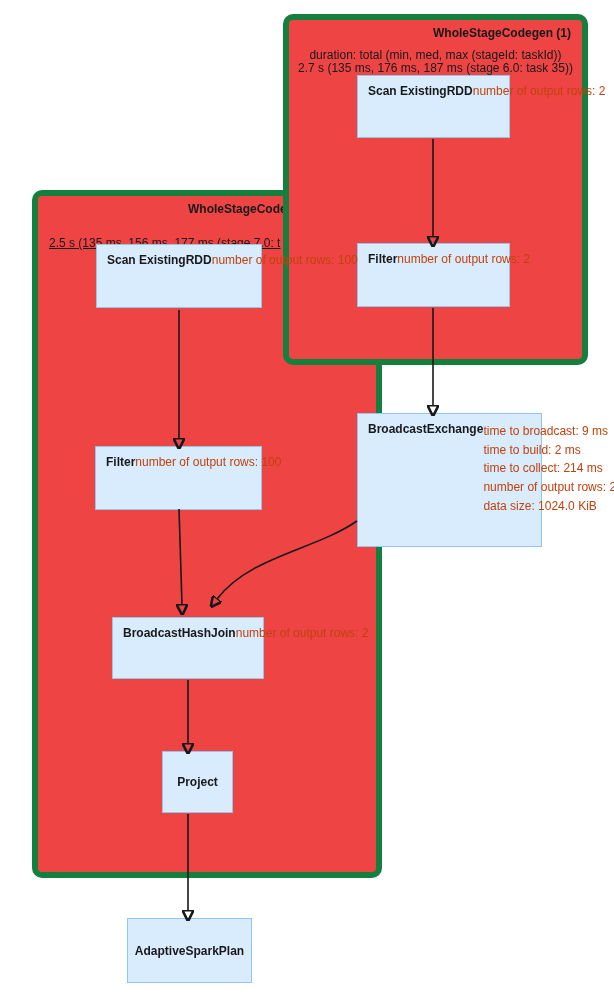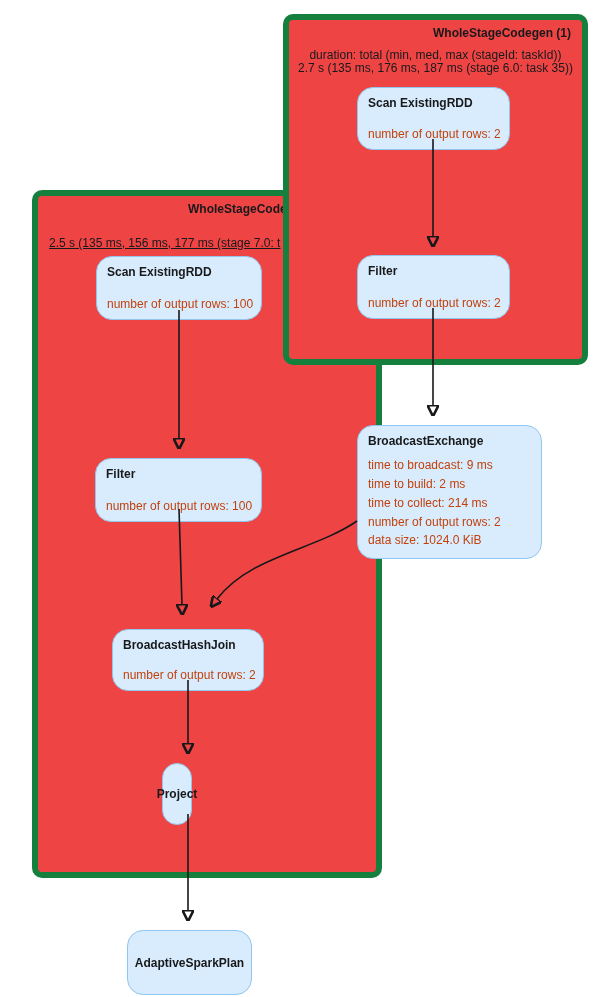--- a/index.html
+++ b/index.html
@@ -31,28 +31,27 @@
     font-size: 12px;
     line-height: 13px;
     white-space: nowrap;
     color: #18191b;
   }
   .dur-center { width: 100%; text-align: center; }
   .node {
     position: absolute;
     background: #d9ecfd;
     border: 1px solid #90c6ef;
-    border-radius: 16px;
+    border-radius: 0;
     box-sizing: border-box;
     padding: 8px 10px;
     display: flex;
-    flex-direction: column;
+    flex-direction: row;
     justify-content: space-between;
     z-index: 3;
-    margin-top: 12px;
   }
   .node-title {
     font-size: 12px;
     font-weight: 700;
     line-height: 14px;
     white-space: nowrap;
     color: #18191b;
   }
   .node-metric {
     font-size: 12px;
@@ -63,21 +62,21 @@
   .metrics-tall .node-metric { line-height: 18.7px; }
   .node.centered { justify-content: center; align-items: center; }
   #cluster-wsc2 { left: 32px; top: 190px; width: 350px; height: 688px; z-index: 1; }
   #cluster-wsc1 { left: 283px; top: 14px; width: 305px; height: 351px; z-index: 2; }
   #node-scan1   { left: 357px; top: 75px;  width: 153px; height: 63px; }
   #node-filter1 { left: 357px; top: 243px; width: 153px; height: 64px; }
   #node-bx      { left: 357px; top: 413px; width: 185px; height: 134px; }
   #node-scan2   { left: 96px;  top: 244px; width: 166px; height: 64px; }
   #node-filter2 { left: 95px;  top: 446px; width: 167px; height: 64px; }
   #node-bhj     { left: 112px; top: 617px; width: 152px; height: 62px; }
-  #node-project { left: 162px; top: 751px; width: 30px;  height: 62px; }
+  #node-project { left: 162px; top: 751px; width: 71px;  height: 62px; }
   #node-asp     { left: 127px; top: 918px; width: 125px; height: 65px; }
   #edges {
     position: absolute;
     left: 0; top: 0;
     width: 614px; height: 997px;
     z-index: 4;
     pointer-events: none;
   }
   #edges path { stroke: #17181a; stroke-width: 1.6; fill: none; }
 </style>

